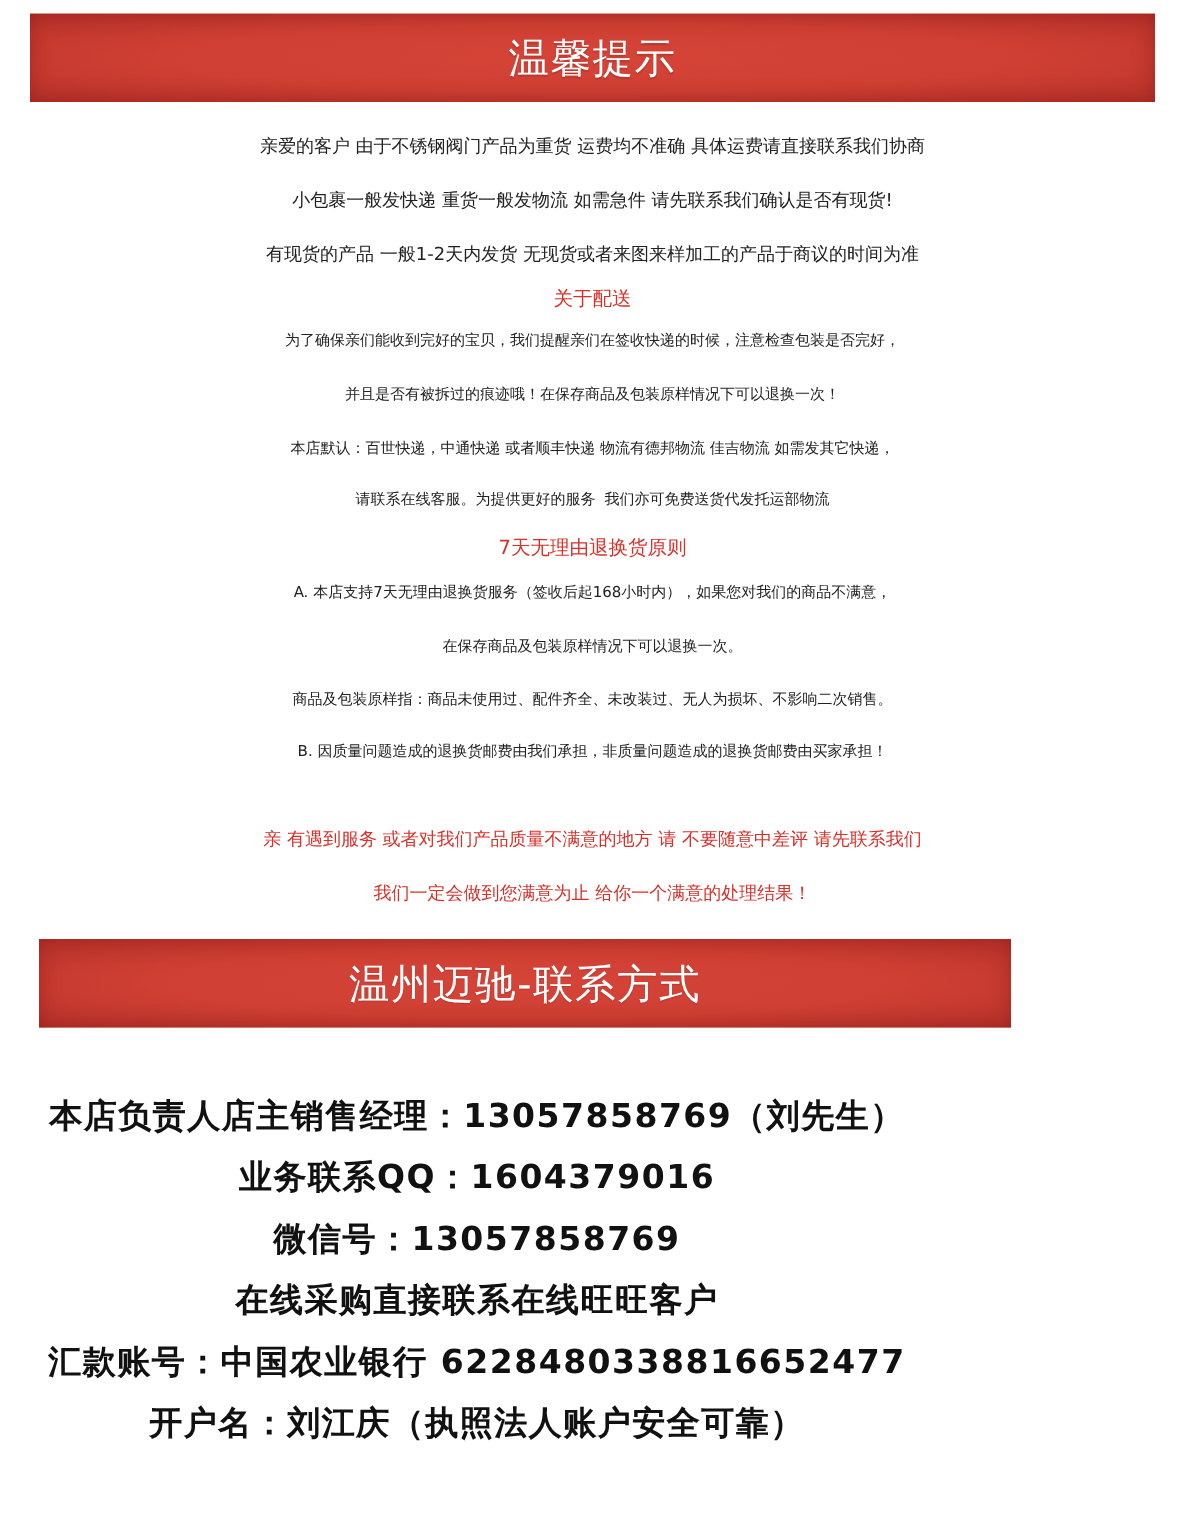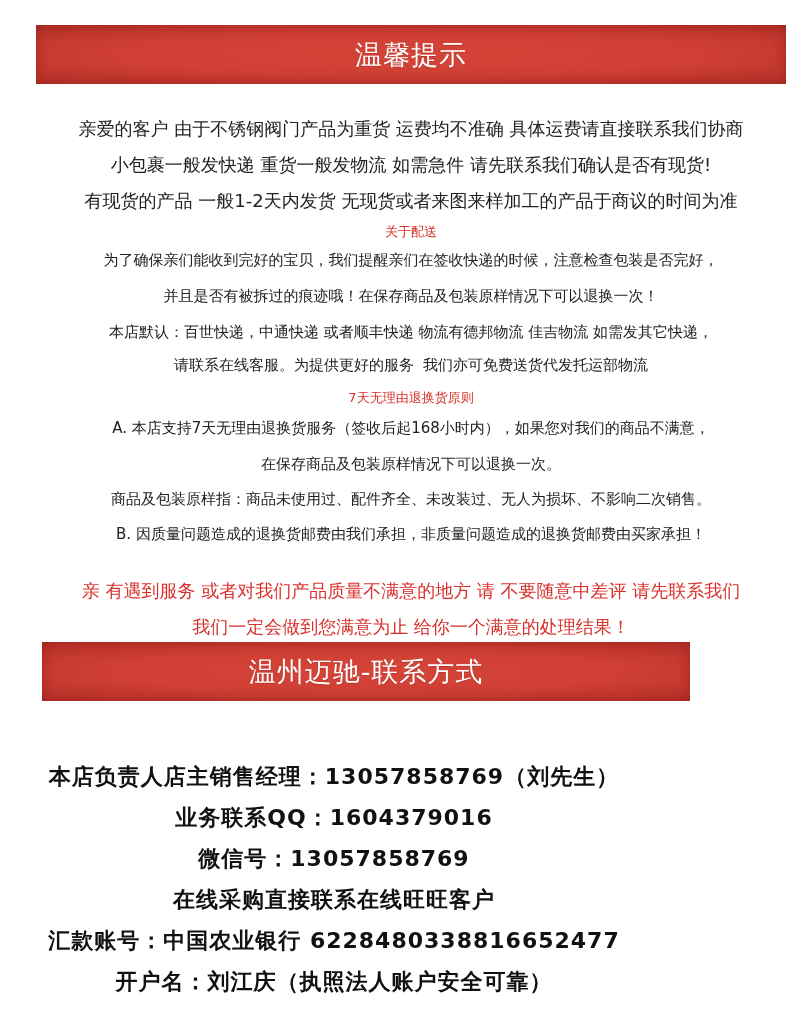--- a/index.html
+++ b/index.html
@@ -1,15 +1,15 @@
 <!DOCTYPE html>
 <html><head>
 <meta charset="utf-8">
 <style>
-  * { margin: 0; padding: 16px; box-sizing: border-box; }
+  * { margin: 0; padding: 0; box-sizing: border-box; }
   html, body { width: 790px; height: 1009px; background: #ffffff; overflow: hidden; }
   body { position: relative; font-family: "DejaVu Sans", "Liberation Sans", sans-serif; color: #222; }
 
   .banner {
     position: absolute;
     height: 59px;
     background: radial-gradient(ellipse at center, #d64438 0%, #cf3f33 55%, #b8322a 100%);
     box-shadow: inset 0 0 14px rgba(120, 20, 15, 0.45);
     display: flex; align-items: center; justify-content: center;
   }
@@ -20,22 +20,22 @@
     text-shadow: 0 1px 1px rgba(0,0,0,0.15);
   }
   #banner-top { left: 20px; top: 9px; width: 750px; }
   #banner-contact { left: 26px; top: 626px; width: 648px; }
 
   .line {
     position: absolute; left: 0; width: 790px;
     text-align: center; white-space: nowrap;
     font-size: 14px; line-height: 18px; color: #222;
   }
-  .line.sm { font-size: 18px; }
-  .line.md { font-size: 15px; }
+  .line.sm { font-size: 12px; }
+  .line.md { font-size: 10px; }
   .line.red { color: #d8302a; }
   .line.red-head { color: #d8302a; font-size: 13px; font-weight: normal; }
 
   .contact {
     position: absolute; left: 0; width: 636px;
     text-align: center; white-space: nowrap;
     font-size: 22px; font-weight: bold; color: #111;
     letter-spacing: 1px; line-height: 28px;
   }
 </style>

